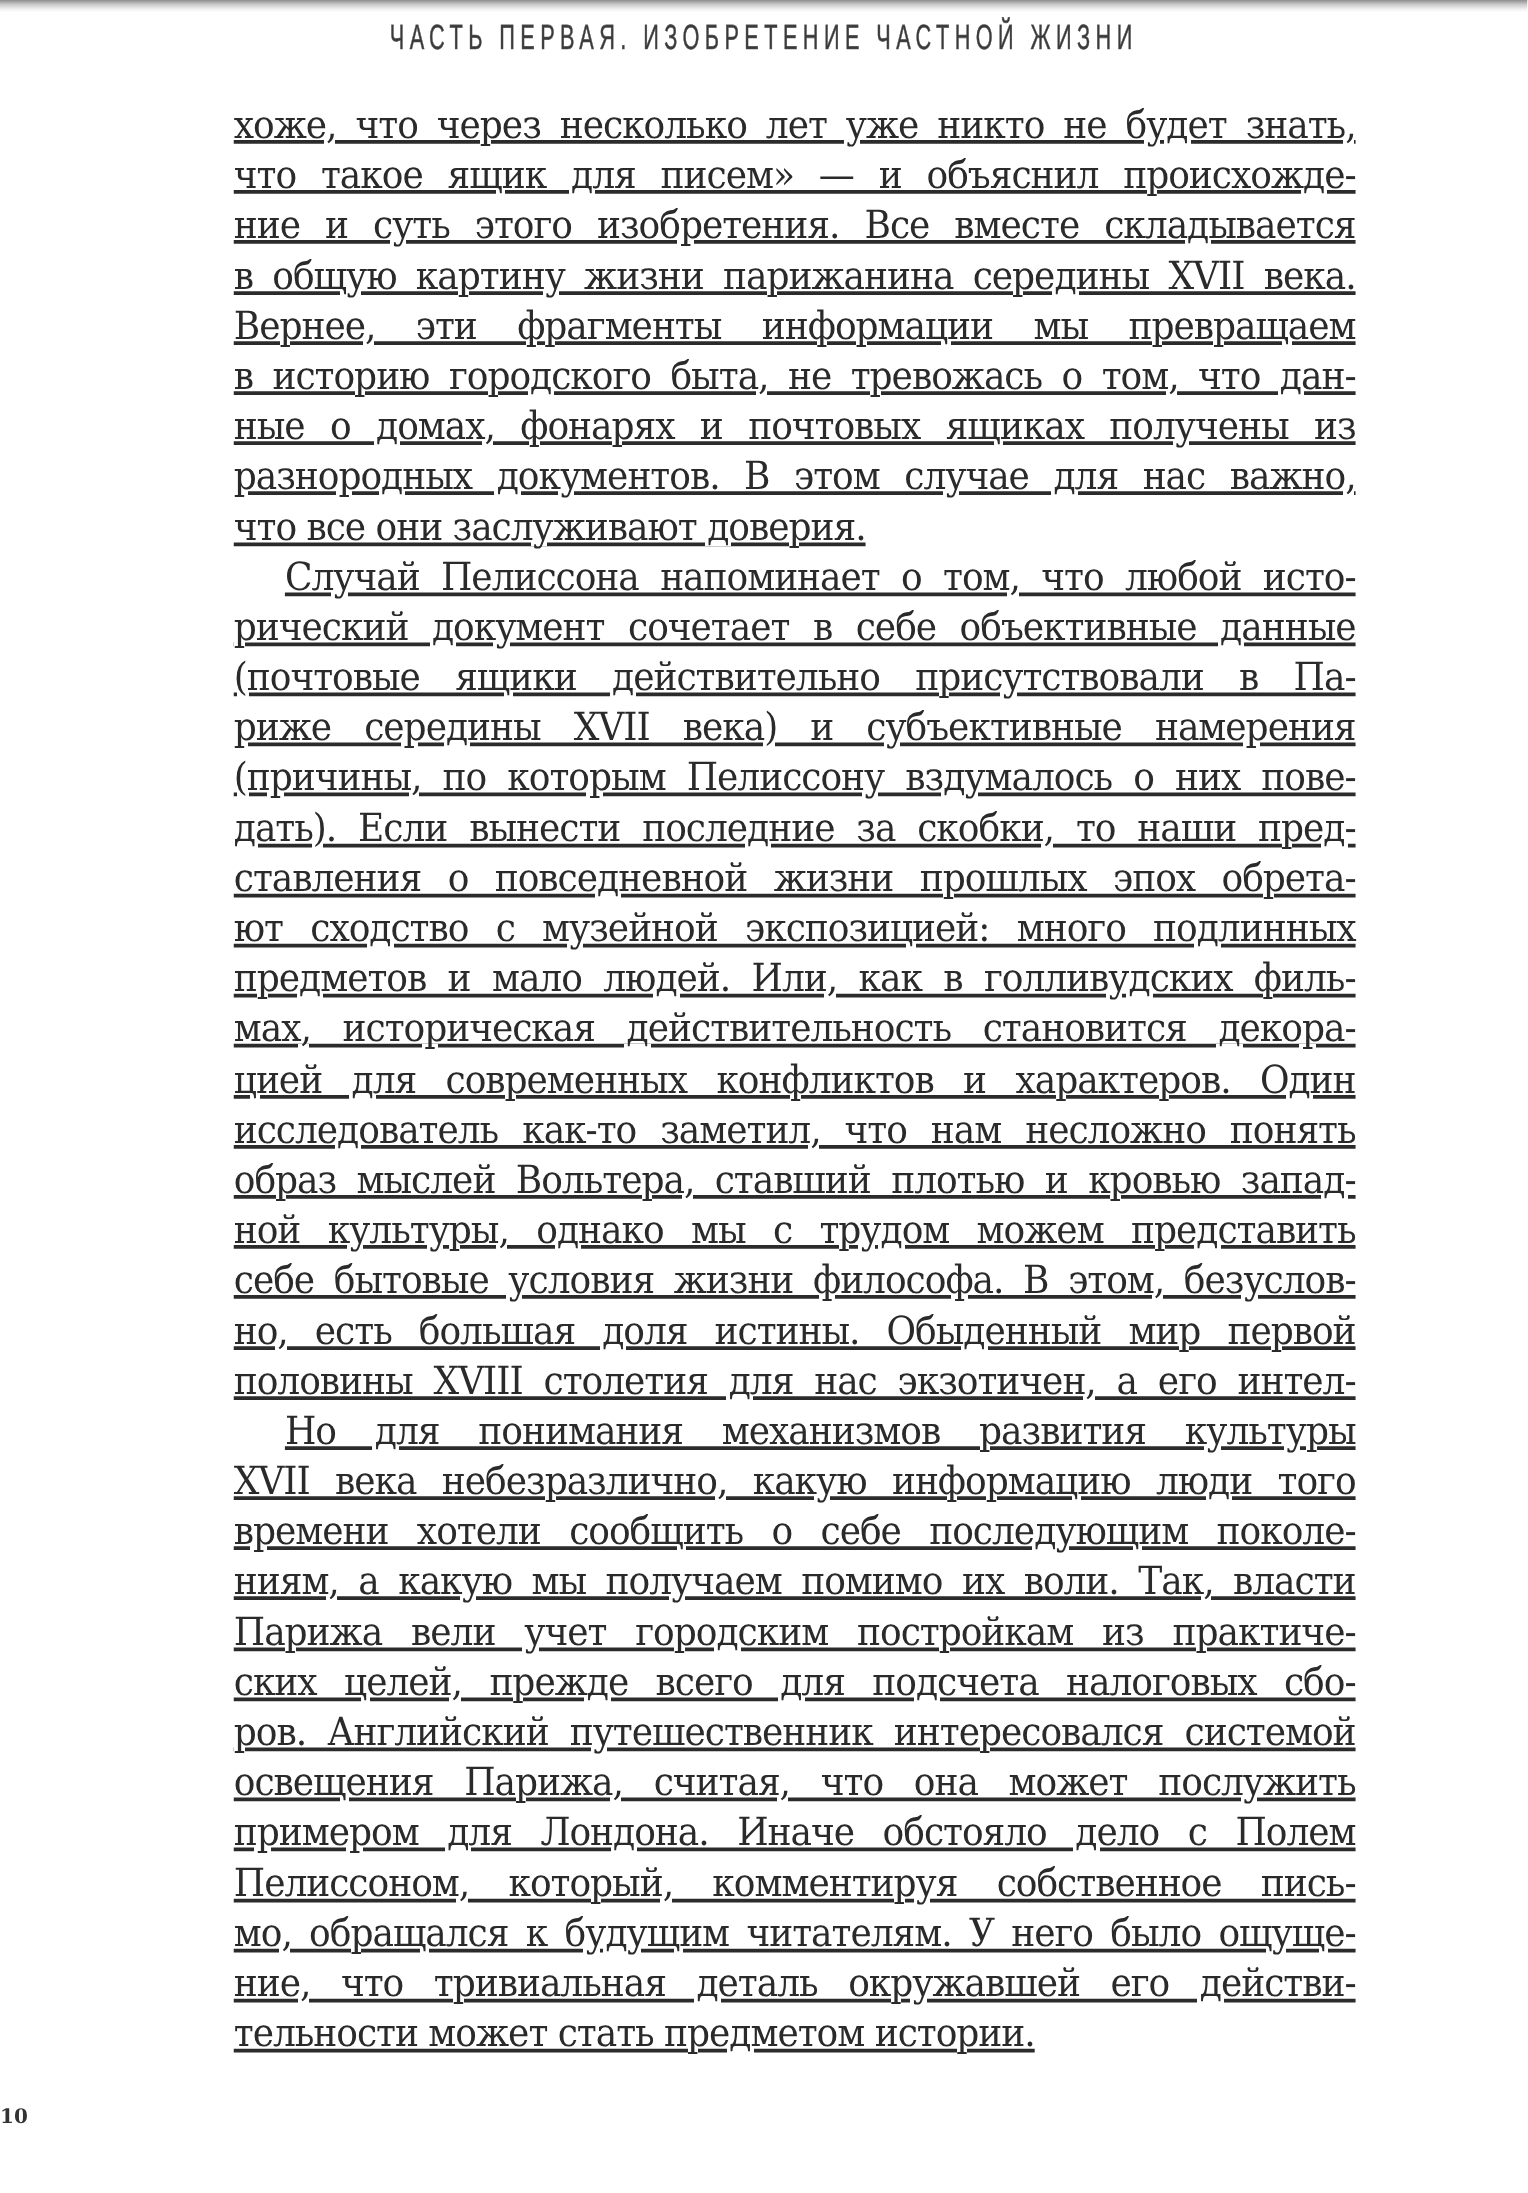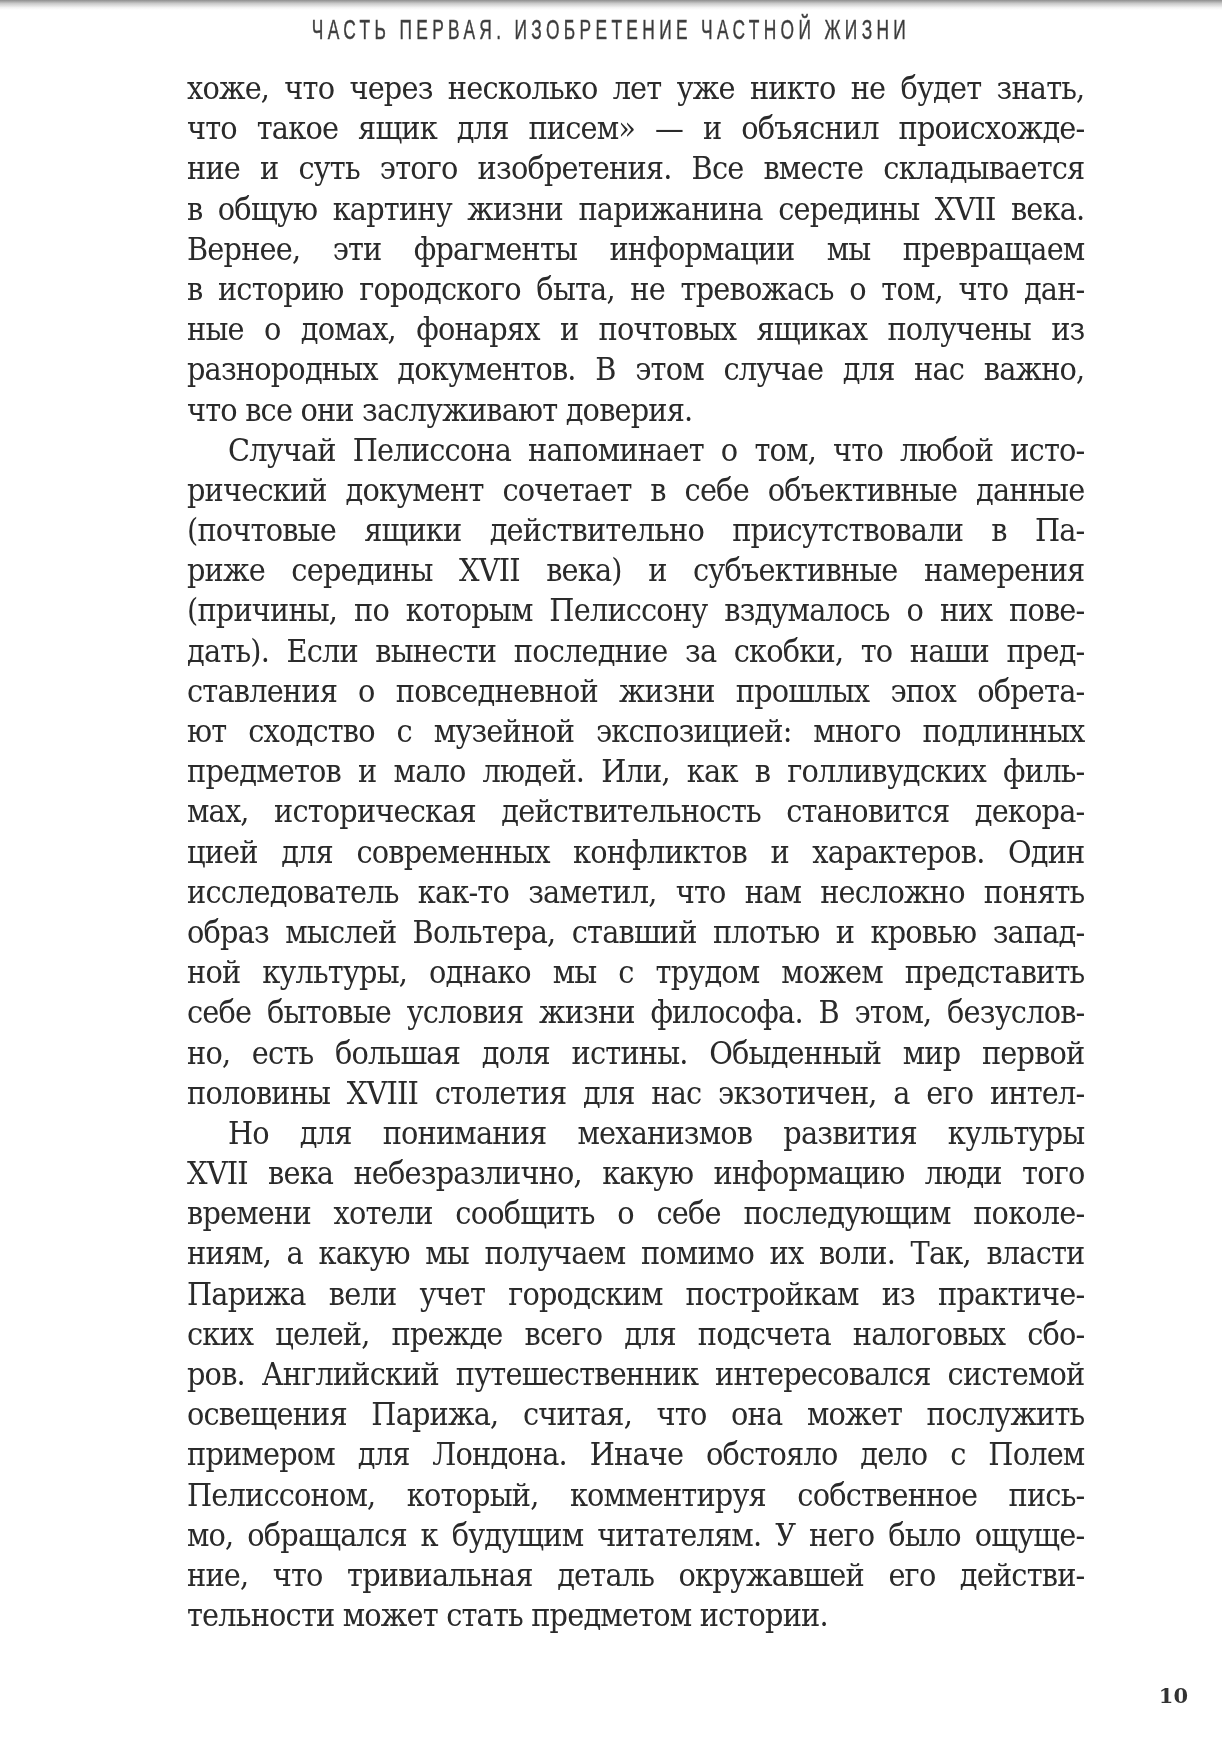--- a/index.html
+++ b/index.html
@@ -34,22 +34,23 @@
       color: #3a3a3a;
       transform: scaleX(0.62);
       transform-origin: 50% 50%;
       font-weight: normal;
       white-space: nowrap;
       -webkit-text-stroke: 0.5px #555;
     }
     .text-block {
       position: absolute;
       left: 187px;
-      top: 68px;
+      top: 80px;
       width: 897px;
+      text-decoration: underline;
     }
     .line {
       display: block;
       height: 40.2px;
       line-height: 40.2px;
       font-size: 31px;
       text-align: justify;
       text-align-last: justify;
       white-space: nowrap;
       overflow: visible;
@@ -65,23 +66,23 @@
     }
     .line.indent {
       padding-left: 44px;
       width: 921px;
     }
     .page-number {
       position: absolute;
       top: 1683px;
       left: 0;
       width: 1188px;
-      text-align: right;
+      text-align: left;
       font-family: "DejaVu Serif", serif;
-      font-size: 21px;
+      font-size: 16px;
       font-weight: bold;
       color: #333;
     }
   </style>
 </head>
 <body>
 
 <div class="top-shadow"></div>
 
 <div class="running-header">ЧАСТЬ ПЕРВАЯ. ИЗОБРЕТЕНИЕ ЧАСТНОЙ ЖИЗНИ</div>

